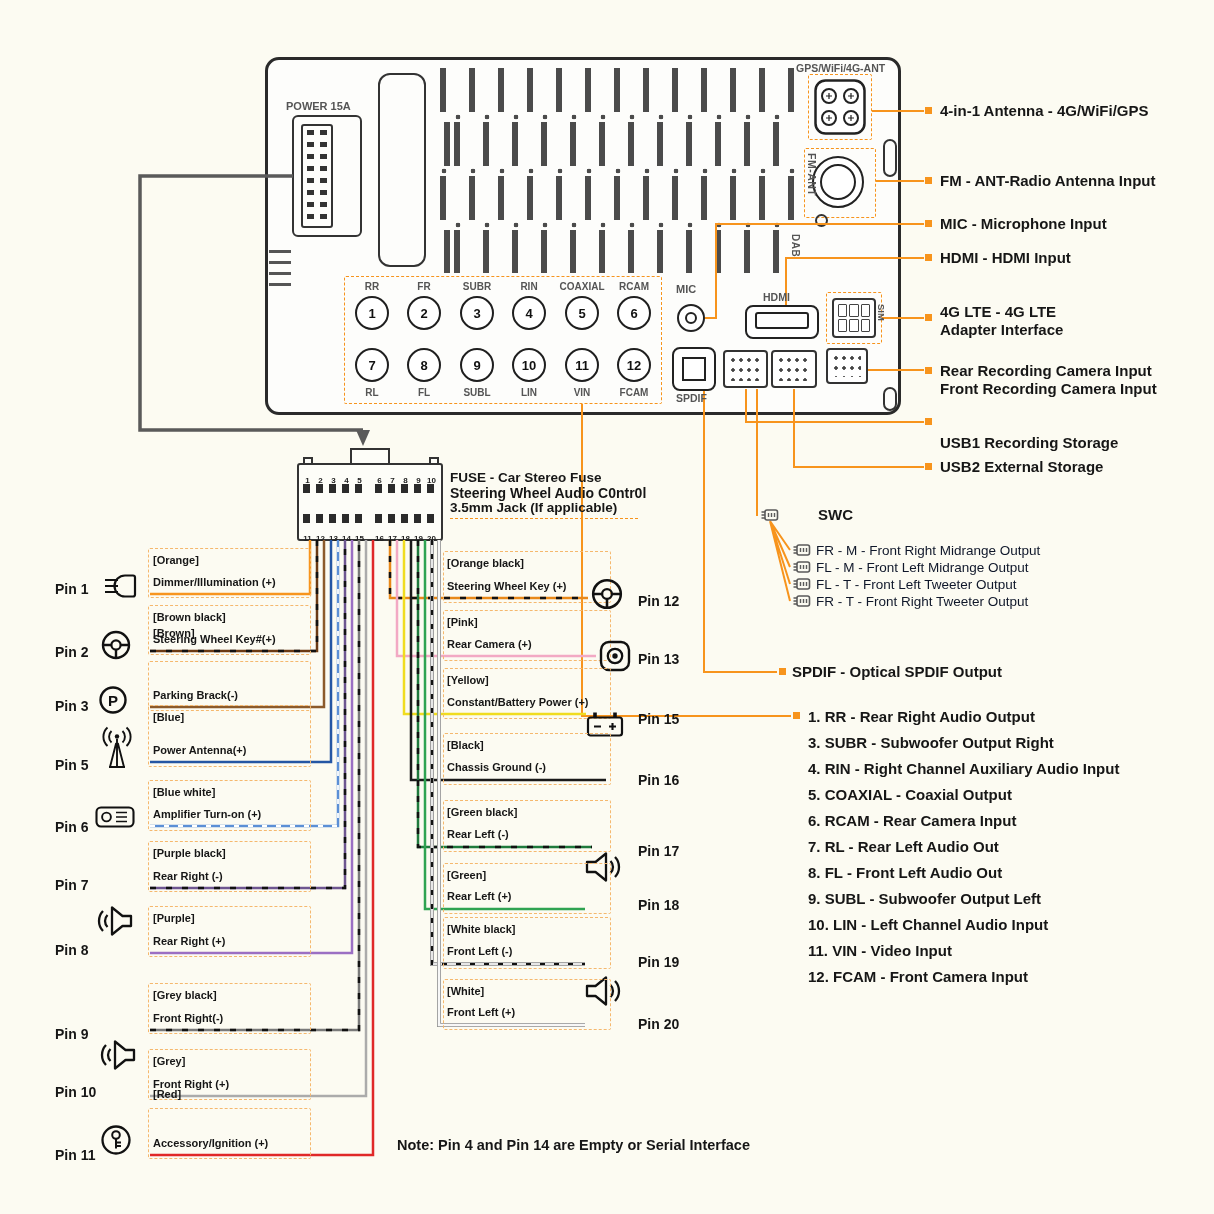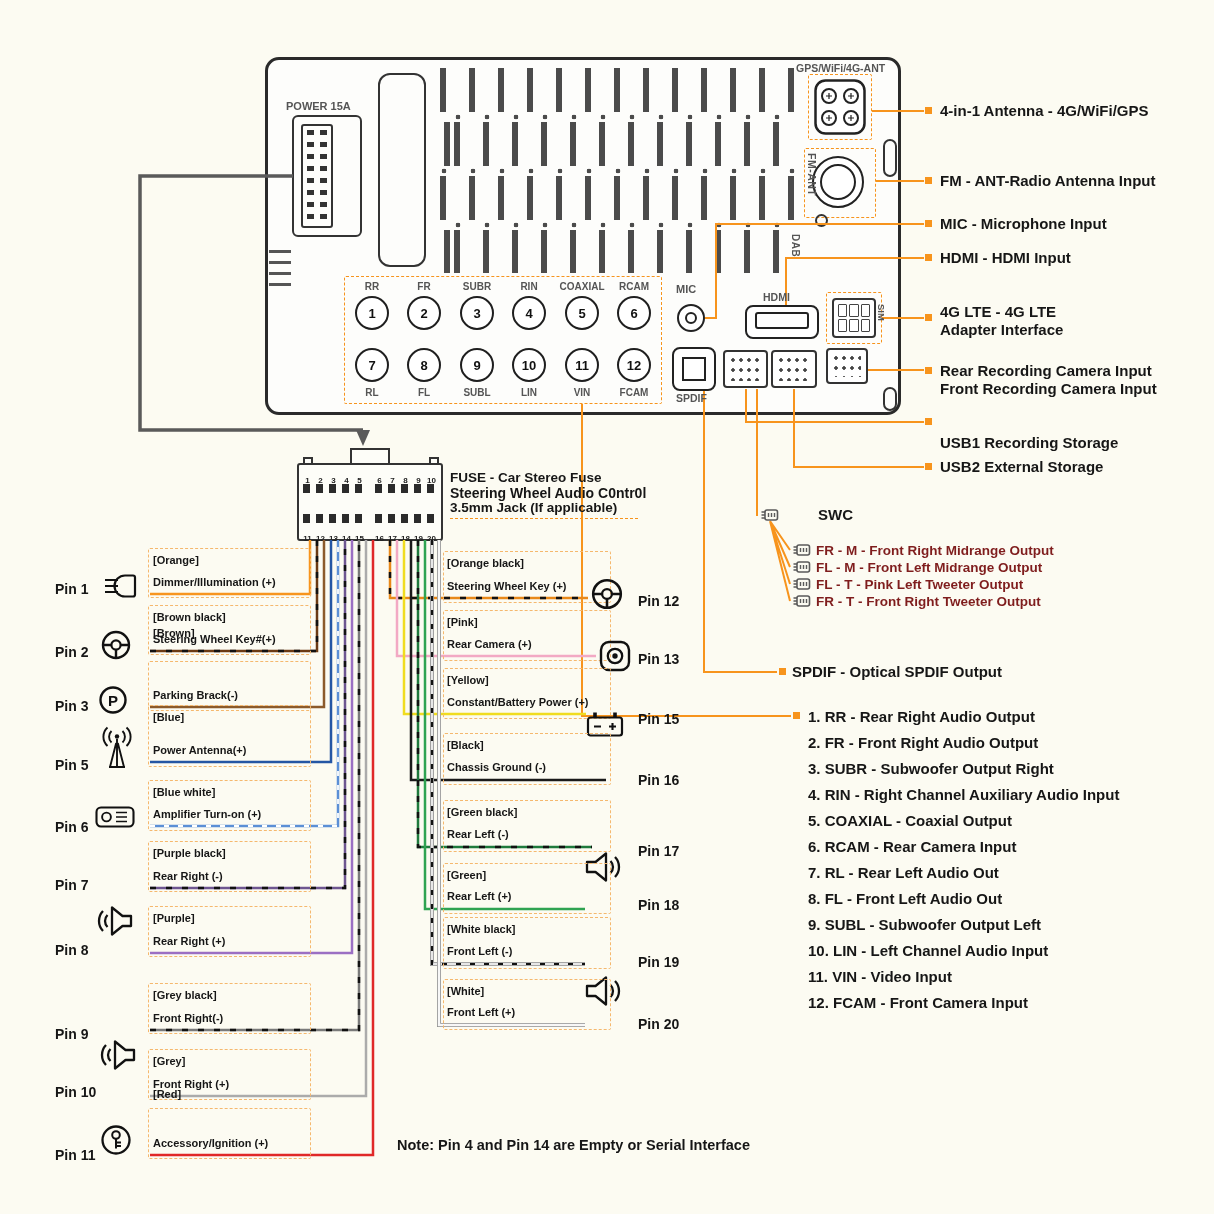--- a/index.html
+++ b/index.html
@@ -18,21 +18,21 @@
 .rcalab{position:absolute;width:64px;text-align:center;font-size:10px;font-weight:bold;color:#555;white-space:nowrap}
 .vr{position:absolute;height:44px;background-image:repeating-linear-gradient(90deg,#4b4b4b 0 6px,transparent 6px 29px)}
 .vd{position:absolute;height:8px;background-image:radial-gradient(circle 2.2px at 4px 4px,#4b4b4b 2.1px,transparent 2.6px);background-size:29px 8px;background-repeat:repeat-x}
 .dots{position:absolute;inset:5px;background-image:radial-gradient(circle 1.6px at 3px 3px,#444 1.5px,transparent 2px);background-size:8px 10px}
 .rot{transform-origin:0 0;transform:rotate(90deg)}
 .unitlab{position:absolute;font-weight:bold;color:#555;white-space:nowrap}
 .pbar{position:absolute;background-image:repeating-linear-gradient(90deg,#2b2b2b 0 7px,transparent 7px 13px)}
 .cellgrid{position:absolute;display:grid;grid-template-columns:repeat(3,1fr);grid-template-rows:repeat(2,1fr);gap:2px;padding:4px;border:2px solid #333;border-radius:4px;background:#fff}
 .cell{border:1.6px solid #444;border-radius:1px}
 .list{position:absolute;font-size:15px;font-weight:bold;color:#161616;line-height:26px;white-space:nowrap}
-.swcout{position:absolute;font-size:13.5px;font-weight:bold;color:#7f1d1d;white-space:nowrap}
+.swcout{position:absolute;font-size:13.5px;font-weight:normal;color:#0f172a;white-space:nowrap}
 svg{display:block}
 </style>
 </head>
 <body>
 
 <div id="canvas">
 
   <div class="a" style="left:265px;top:57px;width:636px;height:358px;border:3px solid #2a2a2a;border-radius:14px;background:#fdfdfb"></div>
 
   <div class="a" style="left:292px;top:115px;width:70px;height:122px;border:2.5px solid #333;border-radius:6px"></div>
@@ -281,36 +281,35 @@
       </svg>
     </div>
   <div class="swcout" style="left:816px;top:560px">FL - M - Front Left Midrange Output</div>
   <div class="a" style="left:792px;top:577px">
       <svg width="19" height="14" viewBox="0 0 19 14">
         <rect x="5" y="2" width="12.5" height="10" rx="2" fill="none" stroke="#5a5a5a" stroke-width="1.6"></rect>
         <path d="M1.5 4 h3.5 M1.5 7 h3.5 M1.5 10 h3.5" stroke="#5a5a5a" stroke-width="1.6"></path>
         <path d="M8.5 5 v4 M11.5 5 v4 M14.5 5 v4" stroke="#5a5a5a" stroke-width="1.4"></path>
       </svg>
     </div>
-  <div class="swcout" style="left:816px;top:577px">FL - T - Pink Left Tweeter Output</div>
+  <div class="swcout" style="left:816px;top:577px">FL - T - Front Left Tweeter Output</div>
   <div class="a" style="left:792px;top:594px">
       <svg width="19" height="14" viewBox="0 0 19 14">
         <rect x="5" y="2" width="12.5" height="10" rx="2" fill="none" stroke="#5a5a5a" stroke-width="1.6"></rect>
         <path d="M1.5 4 h3.5 M1.5 7 h3.5 M1.5 10 h3.5" stroke="#5a5a5a" stroke-width="1.6"></path>
         <path d="M8.5 5 v4 M11.5 5 v4 M14.5 5 v4" stroke="#5a5a5a" stroke-width="1.4"></path>
       </svg>
     </div>
   <div class="swcout" style="left:816px;top:594px">FR - T - Front Right Tweeter Output</div>
 
   <div class="bullet" style="left:779px;top:668px"></div>
   <div class="t co" style="left:792px;top:663px">SPDIF - Optical SPDIF Output</div>
   <div class="bullet" style="left:793px;top:712px"></div>
   <div class="list" style="left:808px;top:704px">
     <div>1. RR - Rear Right Audio Output</div>
-    <div>2. FR - Front Right Audio Output</div>
     <div>3. SUBR - Subwoofer Output Right</div>
     <div>4. RIN - Right Channel Auxiliary Audio Input</div>
     <div>5. COAXIAL - Coaxial Output</div>
     <div>6. RCAM - Rear Camera Input</div>
     <div>7. RL - Rear Left Audio Out</div>
     <div>8. FL - Front Left Audio Out</div>
     <div>9. SUBL - Subwoofer Output Left</div>
     <div>10. LIN - Left Channel Audio Input</div>
     <div>11. VIN - Video Input</div>
     <div>12. FCAM - Front Camera Input</div>

